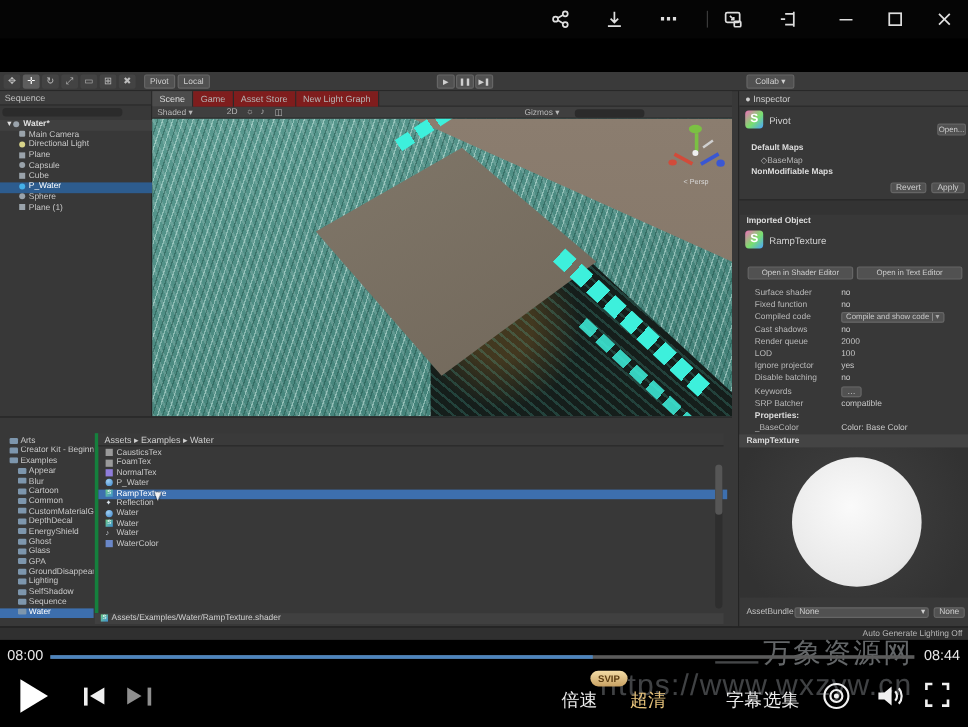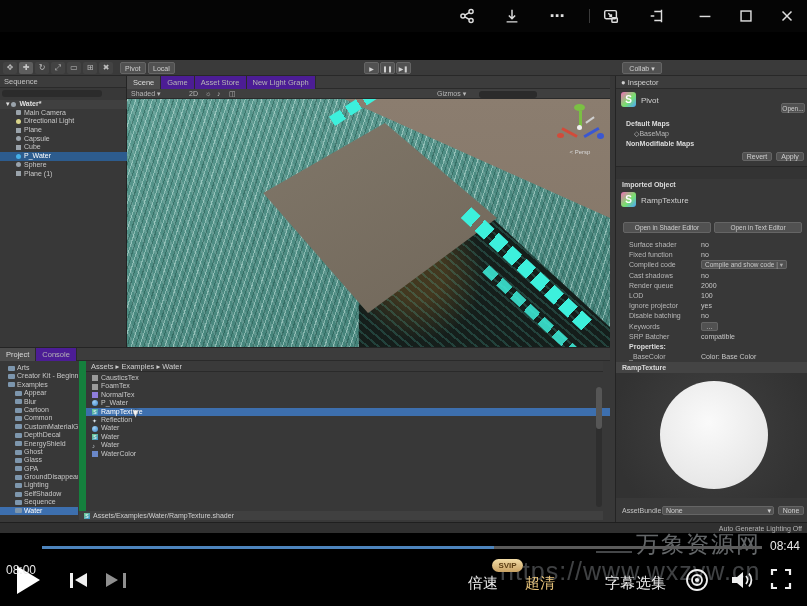--- a/index.html
+++ b/index.html
@@ -11,21 +11,21 @@
   
   #titlebar { position:absolute; left:0; top:0; width:807px; height:32px; background:#050505; }
   #video-title { position:absolute; left:10px; top:7px; font-size:15px; font-weight:bold; color:#f2f2f2; }
   .tb-btn { position:absolute; top:6px; width:22px; height:20px; display:flex; align-items:center; justify-content:center; cursor:pointer; }
   .tb-btn svg { stroke:#dedede; fill:none; stroke-width:1.6; }
   .tb-sep { position:absolute; top:9px; width:1px; height:14px; background:#3a3a3a; }
 
   
   #unity { position:absolute; left:0; top:60px; width:807px; height:473px; background:#383838; font-size:7px; color:#c2c2c2; }
   .panel-hd { background:#3c3c3c; border-bottom:1px solid #2a2a2a; }
-  .utab { display:inline-block; padding:2px 6px 1px; color:#b5b5b5; background:#4c1d95; border-right:1px solid #2a2a2a; font-size:7.5px; height:13px; }
+  .utab { display:inline-block; padding:2px 6px 1px; color:#b5b5b5; background:#7f1d1d; border-right:1px solid #2a2a2a; font-size:7.5px; height:13px; }
   .utab.active { background:#4c4c4c; color:#dcdcdc; }
   .ubtn { background:#515151; border:1px solid #656565; border-radius:2px; color:#cfcfcf; text-align:center; }
 
   
   #utoolbar { position:absolute; left:0; top:0; width:807px; height:16px; background:#3a3a3a; border-bottom:1px solid #282828; }
   .tool { position:absolute; top:2px; width:14px; height:12px; background:#434343; border-radius:2px; color:#bdbdbd; font-size:8px; line-height:12px; text-align:center; }
   .tool.sel { background:#5d5d5d; color:#fff; }
   .pv-btn { position:absolute; top:2px; height:12px; padding:0 4px; line-height:11px; font-size:7px; }
   .play-btn { position:absolute; top:2px; width:15px; height:12px; line-height:12px; font-size:6px; text-align:center; }
 
@@ -69,21 +69,21 @@
   #gizmo-label { position:absolute; left:0; right:0; top:48px; text-align:center; font-size:6px; color:#d8d8d8; }
 
   
   #project { position:absolute; left:0; top:287px; width:610px; height:175px; background:#383838; border-top:1px solid #242424; }
   #proj-tabs { height:13px; }
   #proj-tree { position:absolute; left:0; top:16px; width:78px; }
   .f-row { height:8.4px; line-height:8.4px; padding-left:8px; white-space:nowrap; color:#c8c8c8; overflow:hidden; }
   .f-row.d1 { padding-left:15px; }
   .f-row.selected { background:#3d6fae; color:#fff; }
   .folder-icon { display:inline-block; width:7px; height:5px; background:#7d96ad; border-radius:1px; margin-right:2px; vertical-align:middle; }
-  #proj-right { position:absolute; left:79px; top:13px; width:524px; height:150px; border-left:7px solid #15803d; }
+  #proj-right { position:absolute; left:79px; top:13px; width:524px; height:150px; border-left:3px solid #15803d; }
   #breadcrumb { height:11px; line-height:11px; background:#3a3a3a; padding-left:5px; color:#cfcfcf; font-size:7.5px; border-bottom:1px solid #2a2a2a; }
   #file-list { position:absolute; left:0; top:13px; width:524px; }
   .file-row { height:8.4px; line-height:8.4px; padding-left:6px; color:#c8c8c8; white-space:nowrap; }
   .file-row.selected { background:#3d6fae; color:#fff; }
   .file-ic { display:inline-block; width:6px; height:6px; margin-right:3px; vertical-align:middle; background:#9a9a9a; }
   .texture-icon{background:#9a9a9a} .normalmap-icon{background:#8f7ddb}
   .material-icon{border-radius:50%;background:radial-gradient(circle at 35% 30%,#9fd0f5,#3d85c8)}
   .shader-icon{background:linear-gradient(135deg,#6fd08a,#3f8fd0); font-size:5px; color:#fff; text-align:center; line-height:6px;}
   .shader-icon::after{content:"S";}
   .flare-icon{background:none; color:#dfe8f0;} .flare-icon::after{content:"✦"; font-size:6px;}
@@ -110,21 +110,21 @@
   #preview { position:absolute; left:0; top:297px; width:192px; height:125px; background:radial-gradient(circle at 50% 45%,#414141,#323232 85%); overflow:hidden; }
   #preview-sphere { position:absolute; left:44px; top:8px; width:108px; height:108px; border-radius:50%; background:radial-gradient(circle at 45% 38%,#fafafa,#e8e8e8 70%,#d8d8d8); }
   #ab-row { position:absolute; left:0; top:428px; width:192px; height:13px; line-height:13px; }
   
   #ustatus { position:absolute; left:0; top:462px; width:807px; height:11px; background:#303030; border-top:1px solid #1f1f1f; line-height:11px; text-align:right; padding-right:5px; color:#b5b5b5; }
 
   
   #wm1 { position:absolute; left:636px; top:529px; font-size:23px; color:rgba(198,203,208,.5); letter-spacing:2px; z-index:5; }
   #wm1-dash { position:absolute; left:596px; top:551px; width:36px; height:2px; background:rgba(170,175,180,.4); z-index:5; }
   #wm2 { position:absolute; left:500px; top:557px; font-size:25px; letter-spacing:1px; color:rgba(200,206,212,.32); z-index:5; white-space:nowrap; }
-  #time-cur { position:absolute; left:6px; top:539px; font-size:12px; color:#e8e8e8; z-index:6;margin-top:24px; }
+  #time-cur { position:absolute; left:6px; top:539px; font-size:12px; color:#e8e8e8; z-index:6; }
   #time-total { position:absolute; right:7px; top:539px; font-size:12px; color:#e8e8e8; z-index:6; }
   #progress { position:absolute; left:42px; top:546px; width:720px; height:3px; background:#5b5b5b; z-index:6; cursor:pointer; }
   #progress-fill { height:3px; background:#4d84bd; }
   #play-btn { position:absolute; left:17px; top:566px; width:0; height:0; border-left:23px solid #fff; border-top:14px solid transparent; border-bottom:14px solid transparent; cursor:pointer; }
   .skip { position:absolute; top:573px; width:22px; height:16px; cursor:pointer; }
   .skip .bar { position:absolute; width:3px; height:15px; background:#f0f0f0; }
   .skip .tri { position:absolute; width:0; height:0; border-top:7.5px solid transparent; border-bottom:7.5px solid transparent; }
   #prev-btn { left:70px; } #prev-btn .bar { left:0; }
   #prev-btn .tri { left:5px; border-right:12px solid #f0f0f0; }
   #next-btn { left:104px; } #next-btn .bar { right:0; background:#8f8f8f; }
@@ -273,23 +273,20 @@
           <div class="arm" style="left:31px; top:30px; width:17px; height:3px; background:#3a57d2; transform:rotate(-30deg);"></div>
           <div class="arm" style="left:45px; top:32px; width:7px; height:6px; border-radius:50%; background:#3a57d2;"></div>
           <div class="arm" style="left:33px; top:18px; width:10px; height:2px; background:#cfcfcf; transform:rotate(-35deg);"></div>
           <div class="arm" style="left:25px; top:24px; width:5px; height:5px; border-radius:50%; background:#eee;"></div>
           <div id="gizmo-label">&lt; Persp</div>
         </div>
       </div>
     </div>
 
     <div id="project">
-      <div id="proj-tabs" class="panel-hd">
-        <div class="utab active"><span>Project</span></div><div class="utab"><span>Console</span></div>
-      </div>
       <div id="proj-tree">
 
           <div class="f-row">
             <span class="folder-icon"></span><span>Arts</span>
           </div>
 
           <div class="f-row">
             <span class="folder-icon"></span><span>Creator Kit - Beginner</span>
           </div>
 

